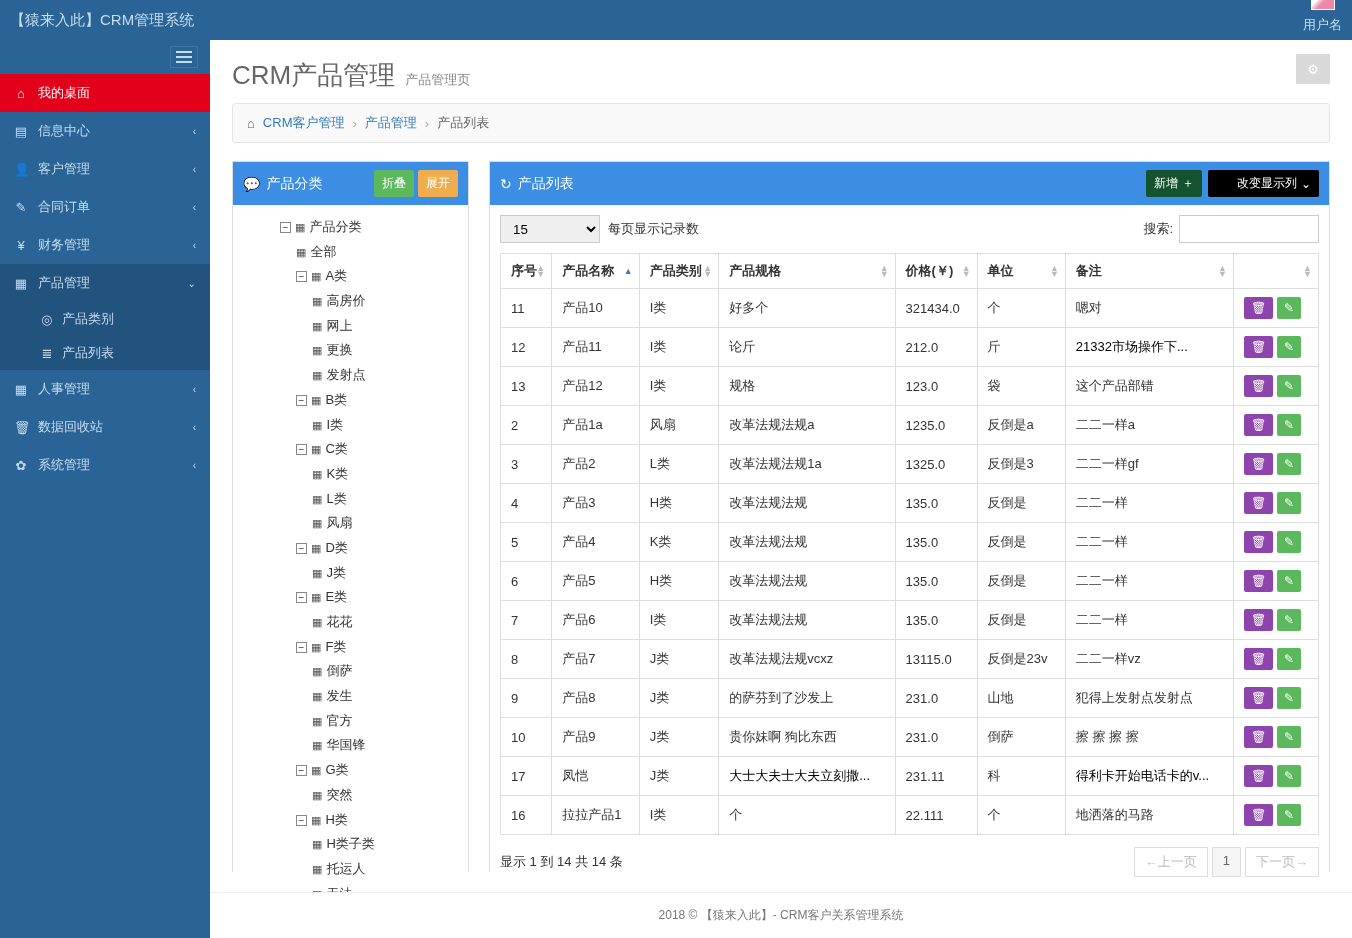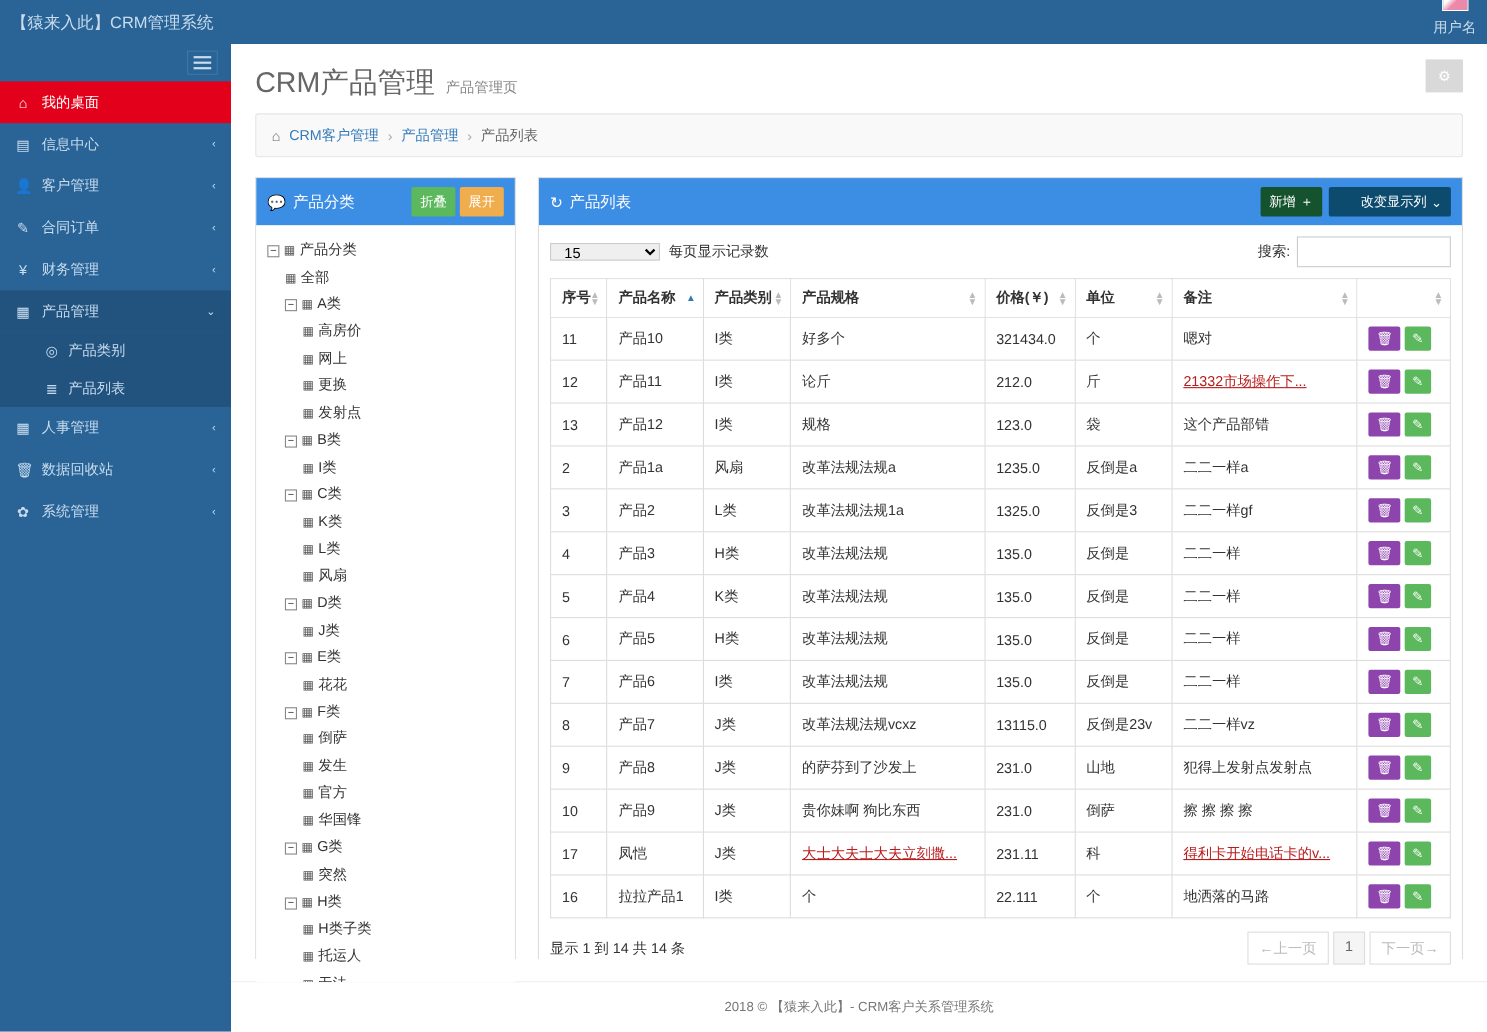--- a/index.html
+++ b/index.html
@@ -32,41 +32,41 @@
 .content-row { display: flex; gap: 20px; padding: 0 22px 20px; flex: 1; overflow: auto; }
 .panel { border: 1px solid #ddd; display: flex; flex-direction: column; }
 .panel .panel-head { background: #3C8DE4; color: #fff; padding: 8px 10px; display: flex; align-items: center; justify-content: space-between; }
 .panel .panel-head .title { display: flex; align-items: center; gap: 6px; font-size: 14px; }
 .panel-body { padding: 10px; background: #fff; }
 .tree-panel { width: 237px; flex-shrink: 0; }
 .btn { border: none; padding: 5px 8px; color: #fff; cursor: pointer; font-size: 12px; border-radius: 2px; display: inline-flex; align-items: center; gap: 4px; }
 .btn-green { background: #5CB85C; }
 .btn-orange { background: #F0AD4E; }
 .btn-red { background: #14532d; }
-.btn-primary { background: #0c4a6e; padding-left: 29px; }
+.btn-primary { background: #000000; padding-left: 29px; }
 .btn-purple { background: #8E44AD; padding: 4px 7px; }
 .btn-success { background: #5CB85C; padding: 4px 7px; }
 .list-panel { flex: 1; }
 .list-head-btns { display: flex; gap: 6px; }
-.tree { font-size: 13px; color: #333; line-height: 1.9; }
+.tree { font-size: 13px; color: #333; line-height: 1.9; margin-left: 37px; }
 .tree .node { white-space: nowrap; }
 .tree .tgl { display: inline-block; width: 11px; height: 11px; border: 1px solid #888; line-height: 9px; text-align: center; font-size: 10px; margin-right: 4px; cursor: pointer; background: #fff; }
 .tree .picn { margin-right: 4px; color: #555; font-size: 11px; }
 .tree .children { padding-left: 16px; }
 .table-controls { display: flex; justify-content: space-between; align-items: center; margin-bottom: 10px; gap: 10px; }
 .select-wrap { display: flex; align-items: center; gap: 8px; }
-.select-wrap select { height: 16px; border: 1px solid #ccc; padding: 0 20px 0 8px; min-width: 100px; }
+.select-wrap select { height: 28px; border: 1px solid #ccc; padding: 0 20px 0 8px; min-width: 100px; }
 .search-wrap { display: flex; align-items: center; gap: 6px; }
 .search-wrap input { height: 28px; border: 1px solid #ccc; padding: 0 8px; width: 140px; }
 table.dt { width: 100%; border-collapse: collapse; }
 table.dt th, table.dt td { border: 1px solid #ddd; padding: 8px 10px; text-align: left; font-size: 13px; }
 table.dt th { background: #fff; font-weight: bold; position: relative; cursor: pointer; }
 table.dt th .sort { position: absolute; right: 6px; top: 50%; transform: translateY(-50%); color: #bbb; font-size: 9px; line-height: 6px; }
 table.dt th.sorted .sort { color: #337ab7; }
-.link { color: #b91c1c; cursor: pointer; text-decoration: underline; }
+.link { color: #000000; cursor: pointer; }
 .actions-cell { white-space: nowrap; }
 .table-foot { display: flex; justify-content: space-between; align-items: center; margin-top: 12px; }
 .pager { display: flex; gap: 4px; }
 .pager .pg { border: 1px solid #ddd; padding: 5px 10px; cursor: pointer; color: #666; background: #fff; }
 .pager .pg.current { background: #f5f5f5; }
 .pager .pg.disabled { color: #bbb; }
 .footer { text-align: center; color: #777; padding: 14px 0; font-size: 12px; border-top: 1px solid #eee; }
 </style>
 </head>
 <body>

